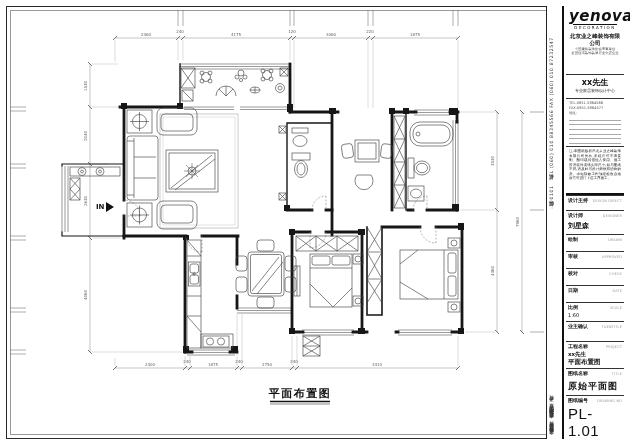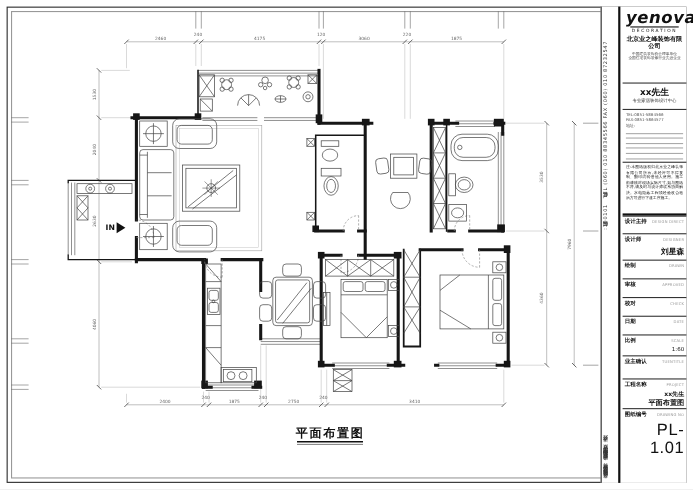--- a/index.html
+++ b/index.html
@@ -27,21 +27,21 @@
   .branch{font-size:8px;font-weight:bold;text-align:center;line-height:11px;}
   .branch-sub{font-size:4px;text-align:center;color:#333;line-height:5px;}
   .contact{font-size:3.6px;color:#555;line-height:5px;}
   .ruled{height:4.6px;border-bottom:.5px solid #aaa;}
   .notes{font-size:3.5px;color:#222;line-height:4.6px;text-align:justify;word-break:break-all;}
   .row{border-top:1px solid #333;padding:1px 2px 0 2px;}
   .row:first-child{border-top:none;}
   .lab{display:flex;justify-content:space-between;align-items:baseline;}
   .cn{font-size:5px;font-weight:bold;color:#111;}
   .en{font-size:3.4px;color:#999;letter-spacing:.2px;}
-  .val{text-align:right;font-weight:bold;}
+  .val{text-align:left;font-weight:bold;}
   .v-name{font-size:7px;margin-top:3px;}
   .v-scale{font-size:5px;font-weight:normal;margin-top:2px;}
   .v-proj1{font-size:5.5px;margin-top:2px;}
   .v-proj2{font-size:6.5px;}
   .v-title{font-size:9px;margin-top:4px;letter-spacing:1px;}
   .v-no{font-size:15px;font-weight:normal;margin-top:2px;letter-spacing:.5px;font-family:"Liberation Sans",sans-serif;}
 </style>
 </head>
 <body>
 
@@ -432,20 +432,27 @@
           </div>
       </div>
       <div class="row" style="height:27px;">
         <div class="lab">
             <span class="cn">工程名称</span>
             <span class="en">PROJECT</span>
           </div>
         <div class="val v-proj1">xx先生</div>
         <div class="val v-proj2">平面布置图</div>
       </div>
+      <div class="row" style="height:27px;">
+        <div class="lab">
+            <span class="cn">图纸名称</span>
+            <span class="en">TITLE</span>
+          </div>
+        <div class="val v-title">原始平面图</div>
+      </div>
       <div class="row" style="flex:1;">
         <div class="lab">
             <span class="cn">图纸编号</span>
             <span class="en">DRAWING NO</span>
           </div>
         <div class="val v-no">PL-1.01</div>
       </div>
     </div>
   </div>
 </div>

